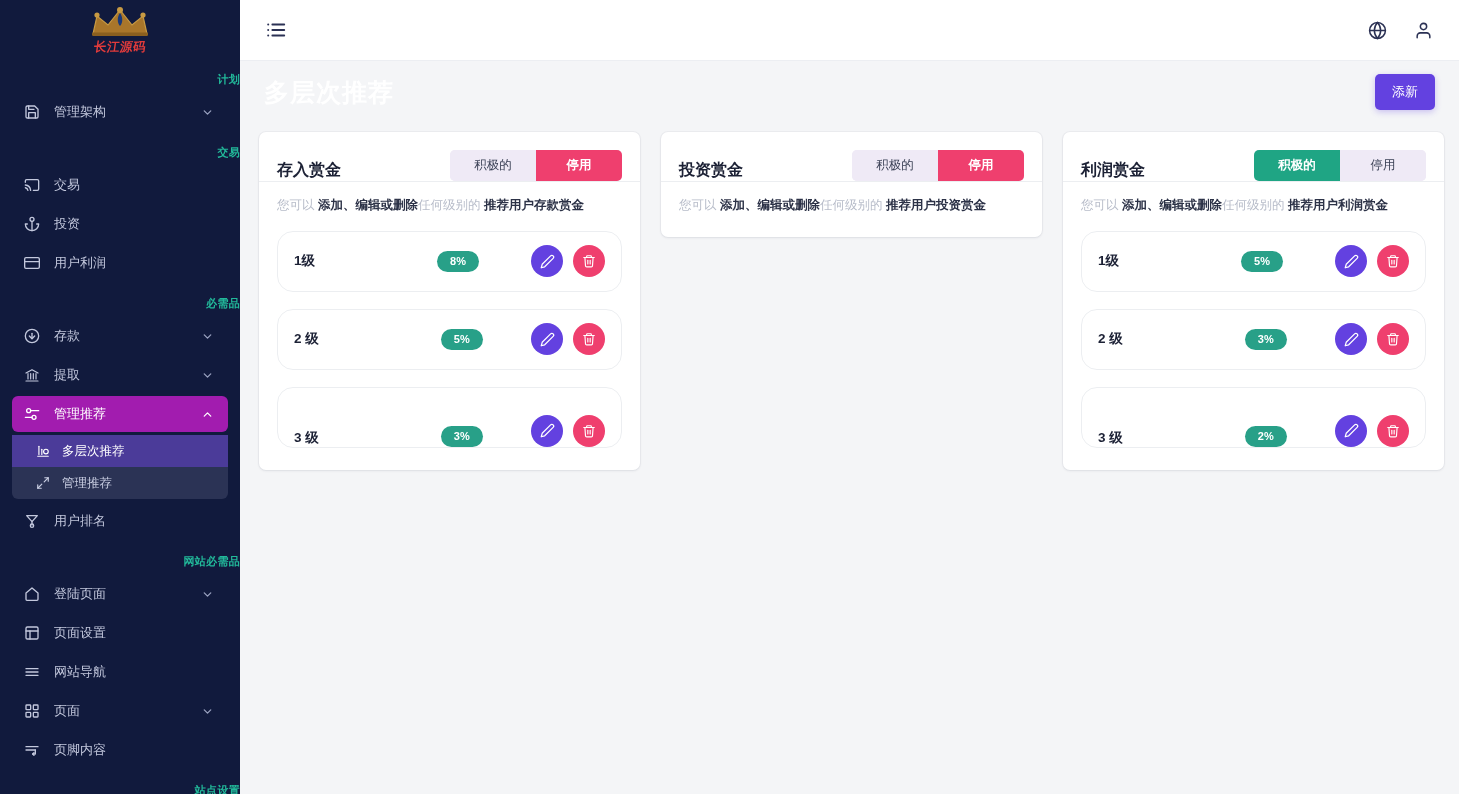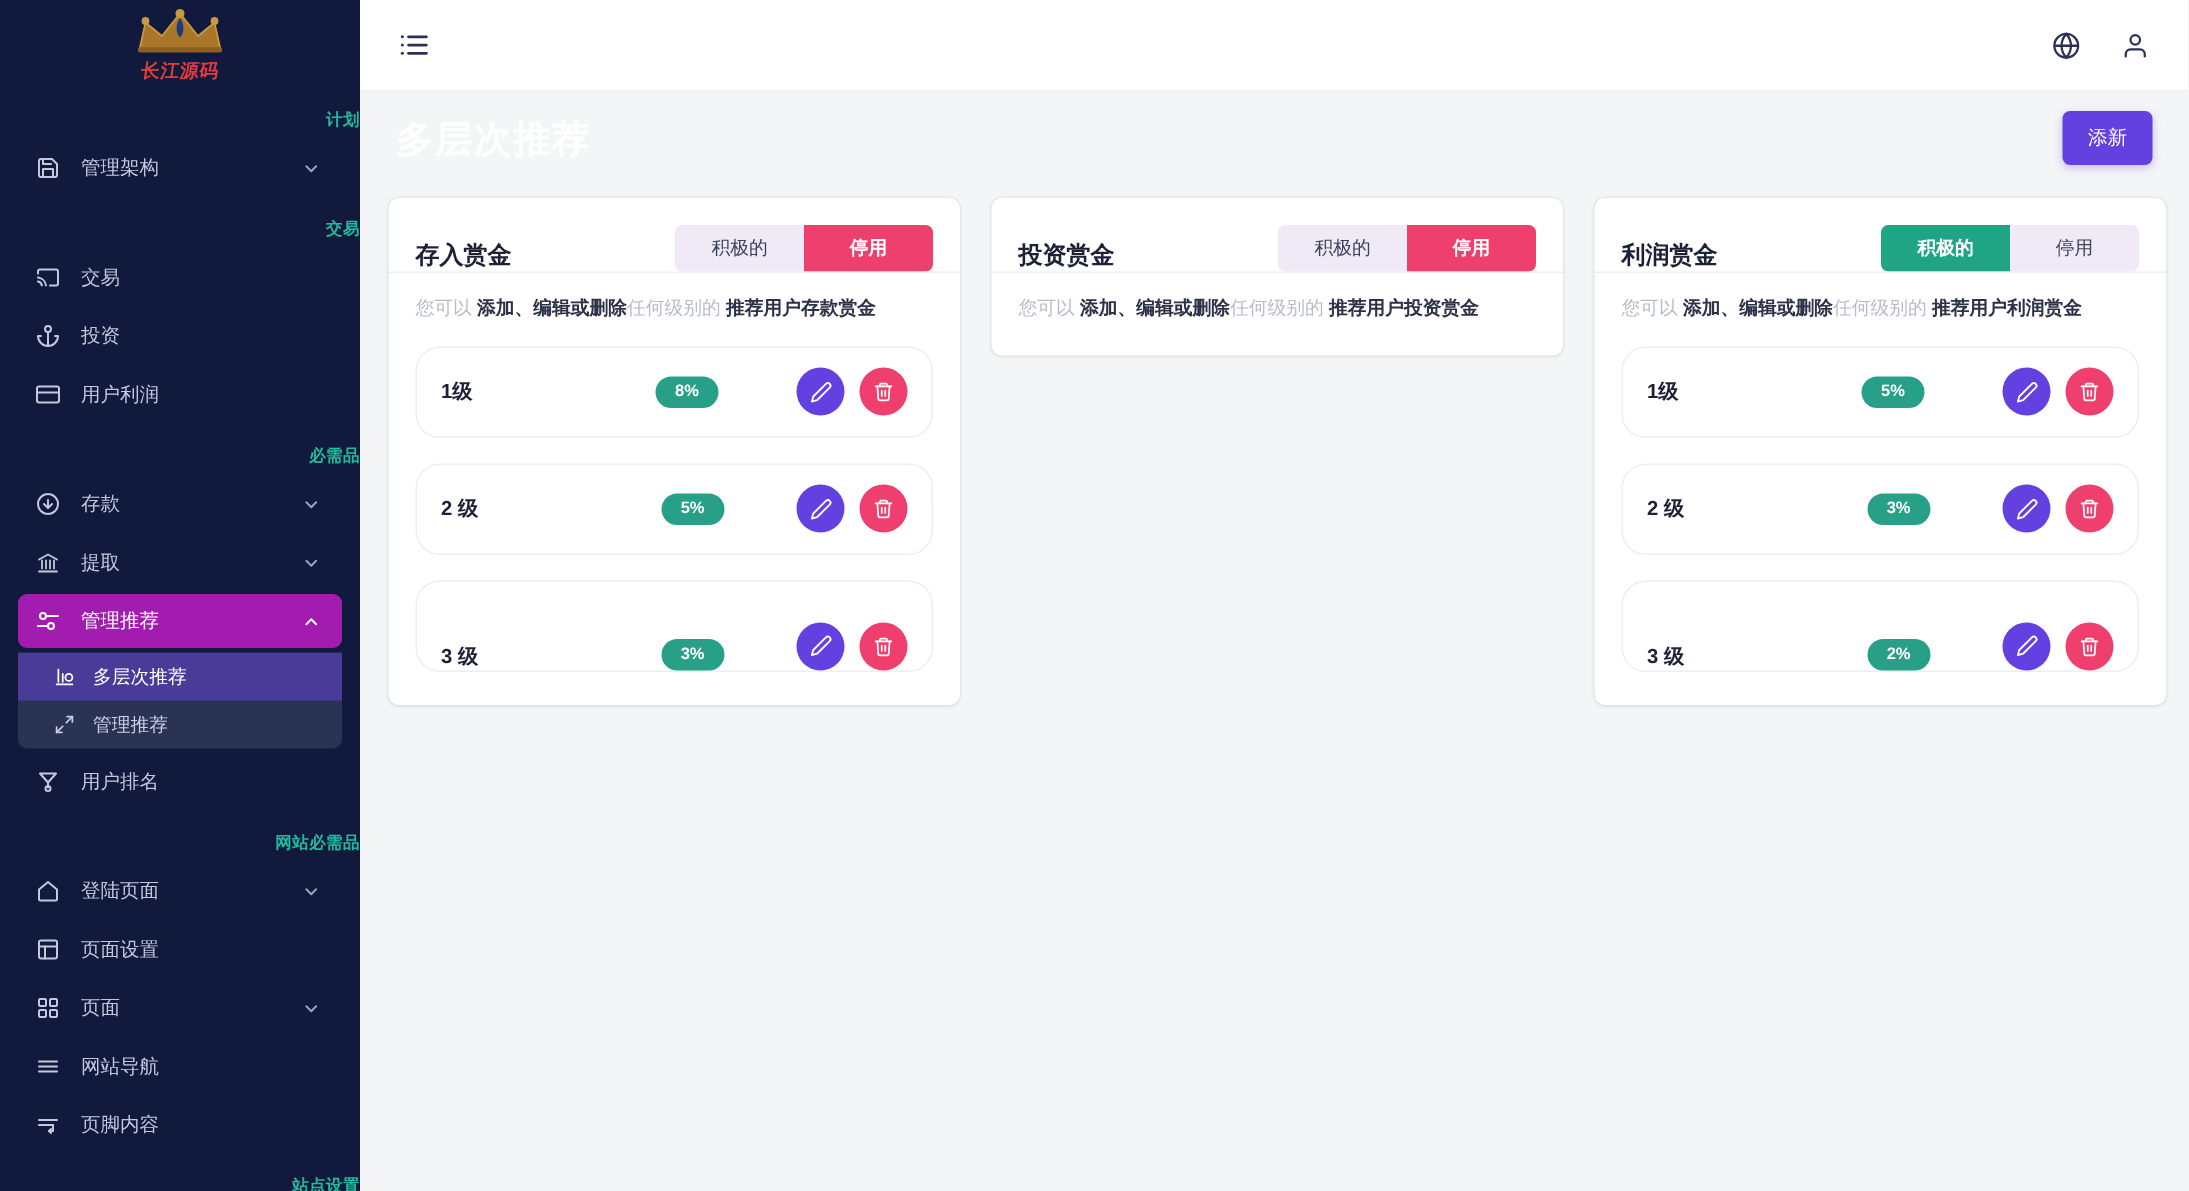--- a/index.html
+++ b/index.html
@@ -432,43 +432,43 @@
             <svg width="16" height="16" viewBox="0 0 24 24" fill="none" stroke="currentColor" stroke-width="2" stroke-linecap="round" stroke-linejoin="round">
                 <rect x="3" y="3" width="18" height="18" rx="2"></rect>
                 <line x1="3" y1="9" x2="21" y2="9"></line>
                 <line x1="9" y1="21" x2="9" y2="9"></line>
               </svg>
           </span>
           <span class="ni-label">页面设置</span>
         </div>
         <div class="nav-item">
           <span class="ni-icon">
+            <svg width="16" height="16" viewBox="0 0 24 24" fill="none" stroke="currentColor" stroke-width="2" stroke-linecap="round">
+                <line x1="3" y1="7" x2="21" y2="7"></line>
+                <line x1="3" y1="12" x2="21" y2="12"></line>
+                <line x1="3" y1="17" x2="21" y2="17"></line>
+              </svg>
+          </span>
+          <span class="ni-label">网站导航</span>
+        </div>
+        <div class="nav-item">
+          <span class="ni-icon">
             <svg width="16" height="16" viewBox="0 0 24 24" fill="none" stroke="currentColor" stroke-width="2" stroke-linecap="round" stroke-linejoin="round">
                 <rect x="3" y="3" width="7" height="7" rx="1"></rect>
                 <rect x="14" y="3" width="7" height="7" rx="1"></rect>
                 <rect x="3" y="14" width="7" height="7" rx="1"></rect>
                 <rect x="14" y="14" width="7" height="7" rx="1"></rect>
               </svg>
           </span>
           <span class="ni-label">页面</span>
           <span class="ni-chevron">
             <svg width="13" height="13" viewBox="0 0 24 24" fill="none" stroke="currentColor" stroke-width="2.4" stroke-linecap="round" stroke-linejoin="round">
                 <polyline points="6 9 12 15 18 9"></polyline>
               </svg>
           </span>
-        </div>
-        <div class="nav-item">
-          <span class="ni-icon">
-            <svg width="16" height="16" viewBox="0 0 24 24" fill="none" stroke="currentColor" stroke-width="2" stroke-linecap="round">
-                <line x1="3" y1="7" x2="21" y2="7"></line>
-                <line x1="3" y1="12" x2="21" y2="12"></line>
-                <line x1="3" y1="17" x2="21" y2="17"></line>
-              </svg>
-          </span>
-          <span class="ni-label">网站导航</span>
         </div>
         <div class="nav-item">
           <span class="ni-icon">
             <svg width="16" height="16" viewBox="0 0 24 24" fill="none" stroke="currentColor" stroke-width="2" stroke-linecap="round" stroke-linejoin="round">
                 <line x1="3" y1="7" x2="21" y2="7"></line>
                 <line x1="3" y1="12" x2="17" y2="12"></line>
                 <polyline points="17 12 17 18 13 18"></polyline>
                 <polyline points="15 16 13 18 15 20"></polyline>
               </svg>
           </span>

